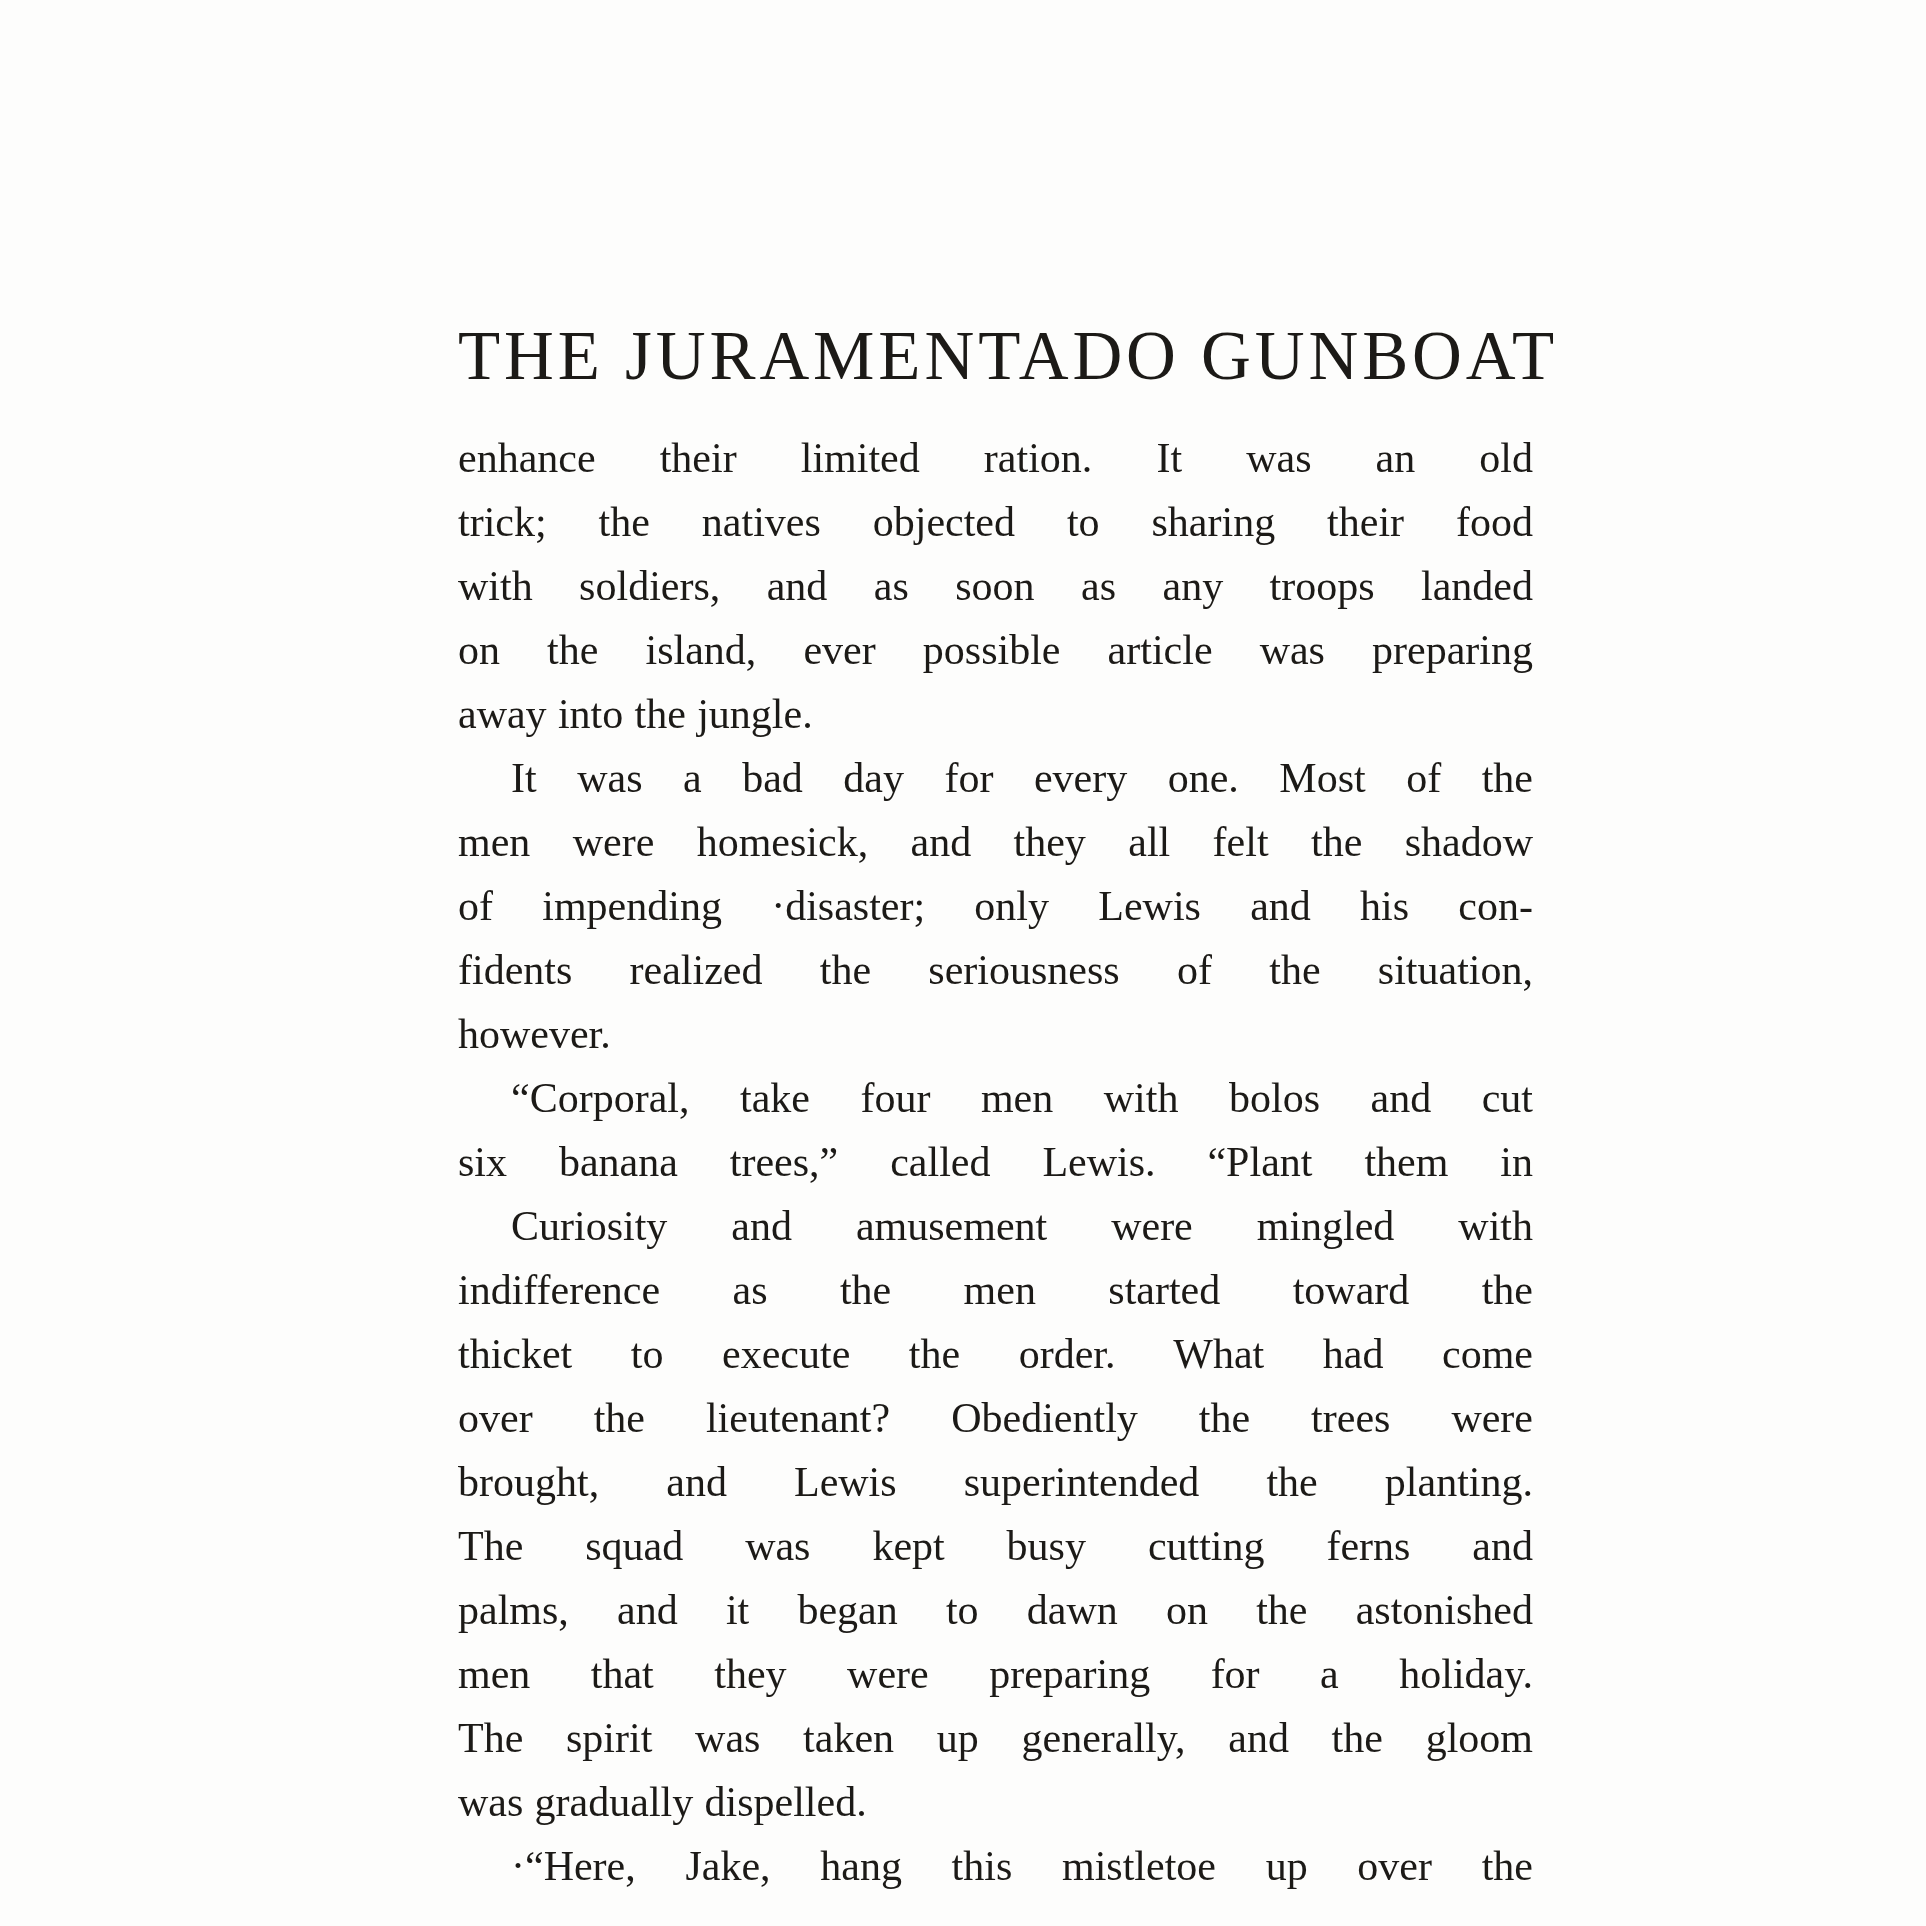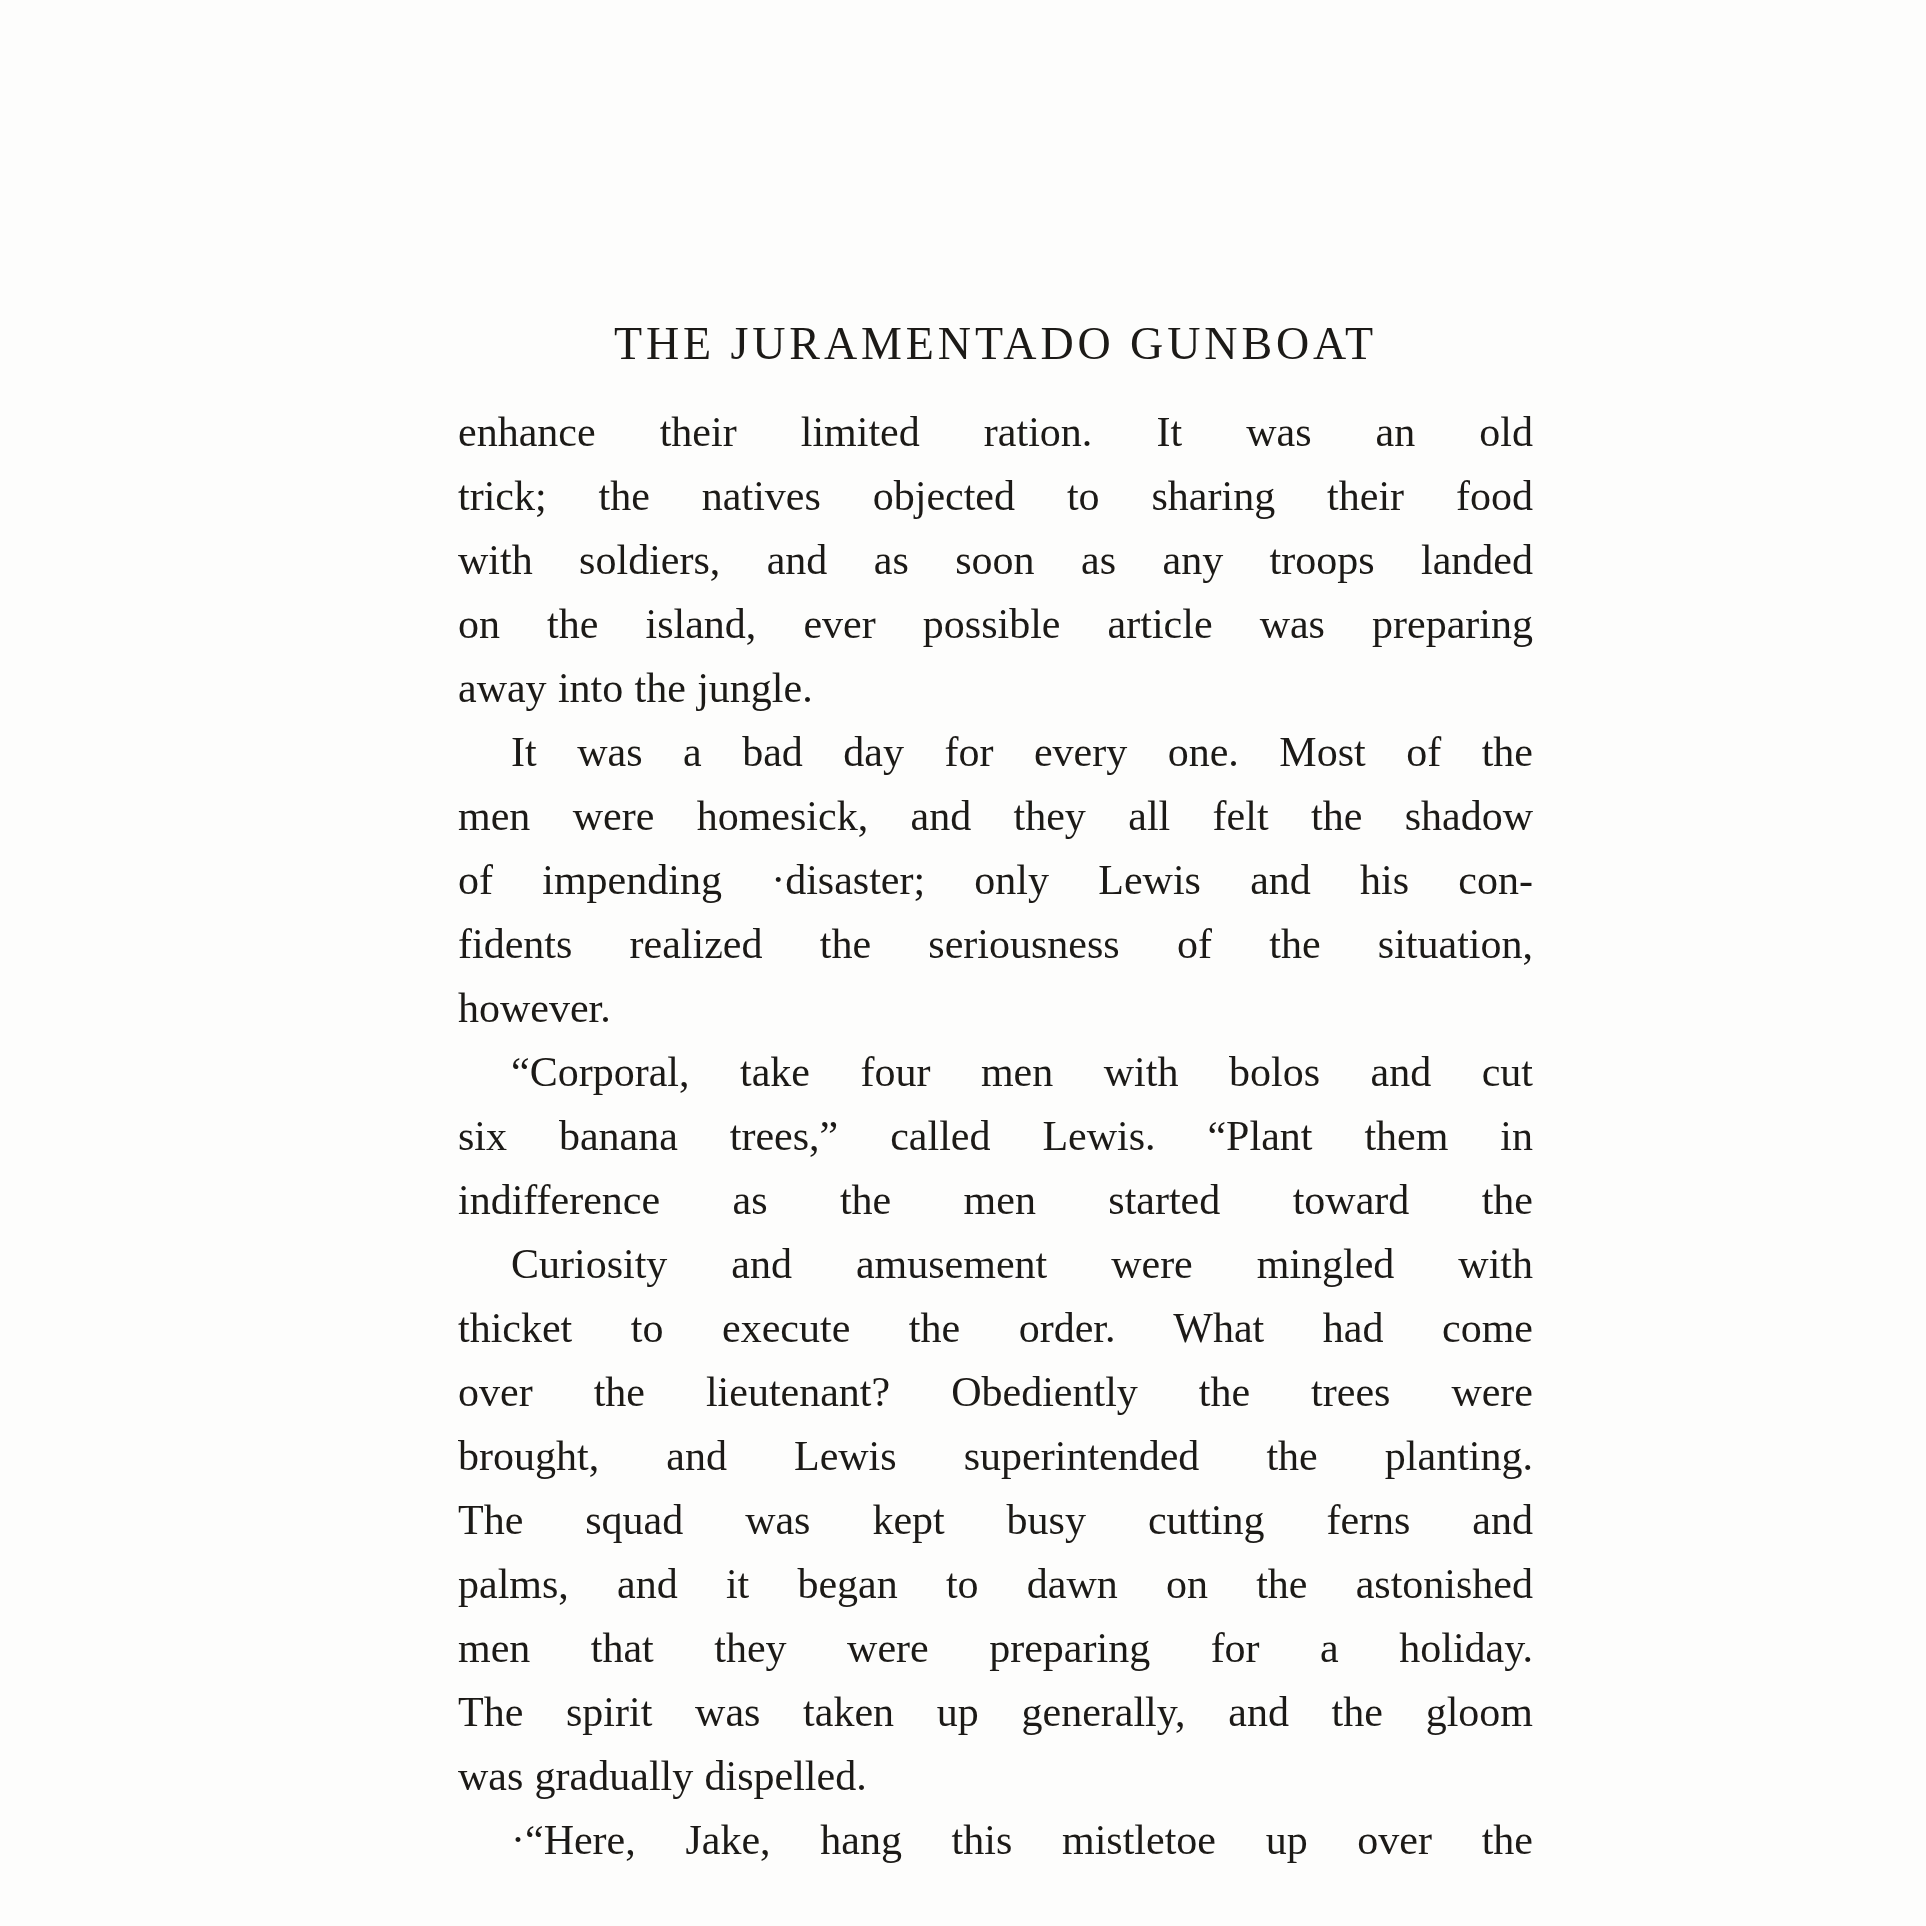--- a/index.html
+++ b/index.html
@@ -13,21 +13,21 @@
     font-family: "Liberation Serif", serif;
     overflow: hidden;
   }
   .content {
     position: absolute;
     left: 458px;
     top: 317px;
     width: 1075px;
   }
   .chapter-title {
-    font-size: 46px;
+    font-size: 69px;
     font-weight: normal;
     letter-spacing: 3.9px;
     text-align: center;
     white-space: nowrap;
     margin-bottom: 30px;
   }
   .text-block .line {
     font-size: 42px;
     line-height: 64px;
     text-align: justify;
@@ -54,22 +54,22 @@
         <div class="line">with soldiers, and as soon as any troops landed</div>
         <div class="line">on the island, ever possible article was preparing</div>
         <div class="line short-last">away into the jungle.</div>
         <div class="line indent">It was a bad day for every one. Most of the</div>
         <div class="line">men were homesick, and they all felt the shadow</div>
         <div class="line">of impending ·disaster; only Lewis and his con-</div>
         <div class="line">fidents realized the seriousness of the situation,</div>
         <div class="line short-last">however.</div>
         <div class="line indent">“Corporal, take four men with bolos and cut</div>
         <div class="line">six banana trees,” called Lewis. “Plant them in</div>
+        <div class="line indent">Curiosity and amusement were mingled with</div>
         <div class="line">indifference as the men started toward the</div>
-        <div class="line indent">Curiosity and amusement were mingled with</div>
         <div class="line">thicket to execute the order. What had come</div>
         <div class="line">over the lieutenant? Obediently the trees were</div>
         <div class="line">brought, and Lewis superintended the planting.</div>
         <div class="line">The squad was kept busy cutting ferns and</div>
         <div class="line">palms, and it began to dawn on the astonished</div>
         <div class="line">men that they were preparing for a holiday.</div>
         <div class="line">The spirit was taken up generally, and the gloom</div>
         <div class="line short-last">was gradually dispelled.</div>
         <div class="line indent">·“Here, Jake, hang this mistletoe up over the</div>
       </div>

